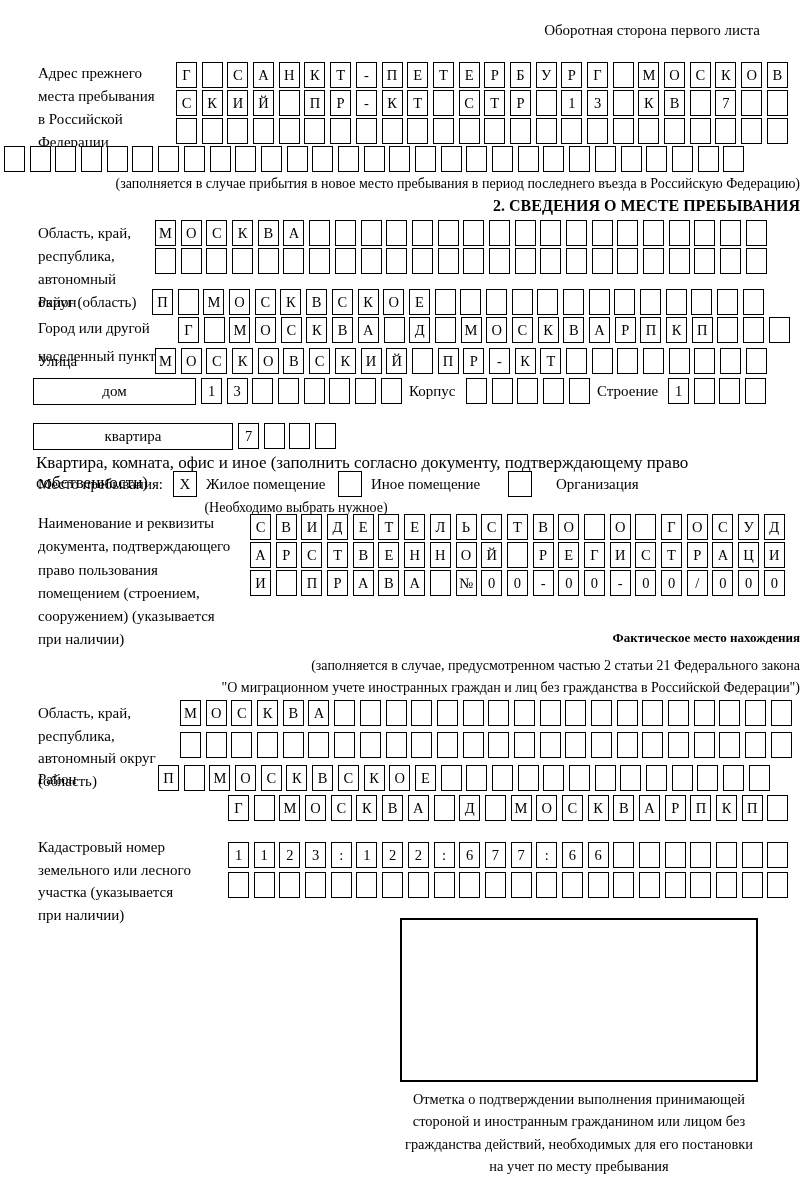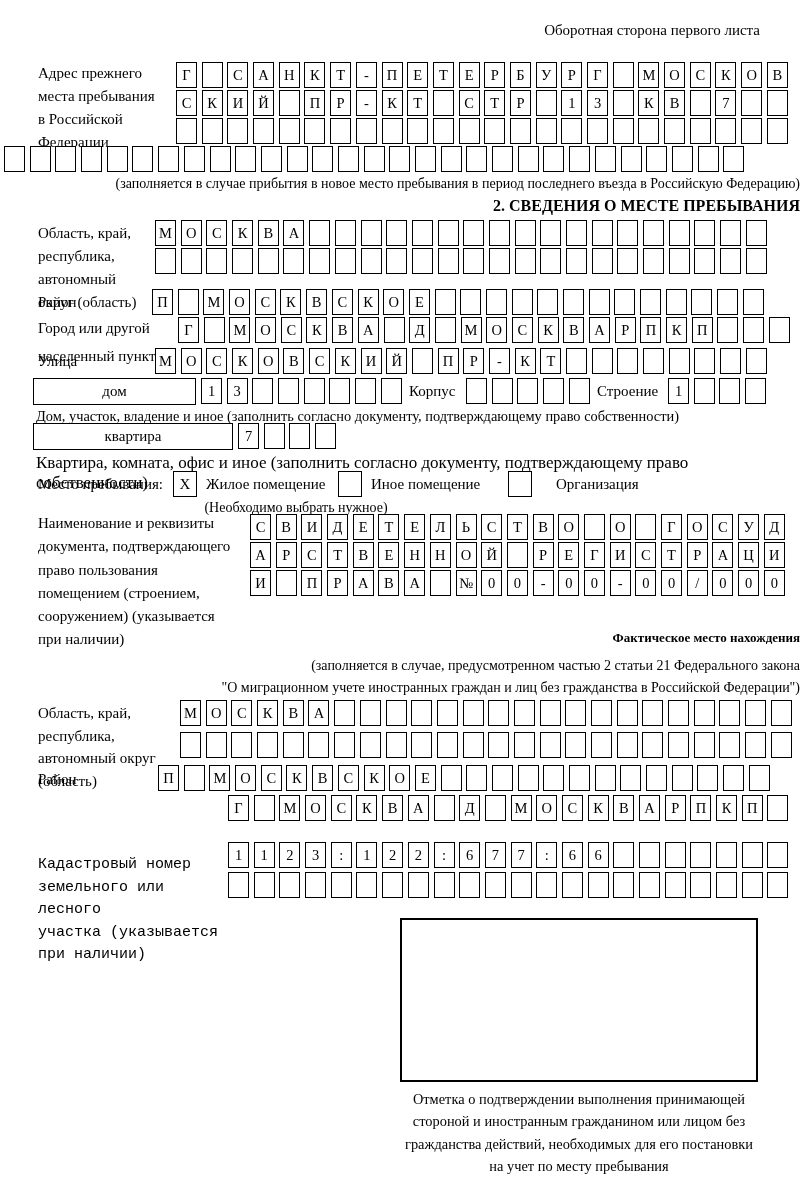--- a/index.html
+++ b/index.html
@@ -314,21 +314,20 @@
       <div class="cell"></div>
       <div class="cell"></div>
     </div>
   <div class="inline-lbl" style="left:597px; top:378px;">Строение</div>
   <div class="cells" style="left:668px; top:378px;">
       <div class="cell">1</div>
       <div class="cell"></div>
       <div class="cell"></div>
       <div class="cell"></div>
     </div>
-  <div class="caption" style="left:36px; top:408px; font-size:14.4px;">Дом, участок, владение и иное (заполнить согласно документу, подтверждающему право собственности)</div>
 
   <div class="wbox" style="left:33px; top:423px; width:200px;">квартира</div>
   <div class="cells" style="left:238px; top:423px;">
       <div class="cell">7</div>
       <div class="cell"></div>
       <div class="cell"></div>
       <div class="cell"></div>
     </div>
   <div class="caption" style="left:36px; top:453px; font-size:17px;">Квартира, комната, офис и иное (заполнить согласно документу, подтверждающему право собственности)</div>
 
@@ -524,21 +523,21 @@
       <div class="cell">К</div>
       <div class="cell">В</div>
       <div class="cell">А</div>
       <div class="cell">Р</div>
       <div class="cell">П</div>
       <div class="cell">К</div>
       <div class="cell">П</div>
       <div class="cell"></div>
     </div>
 
-  <div class="lbl" style="left:38px; top:854px; line-height:22.5px; width:190px;font-family:Liberation Mono, monospace;">Кадастровый номер
+  <div class="lbl" style="left:38px; top:836px; line-height:22.5px; width:190px;">Кадастровый номер
 земельного или лесного
 участка (указывается
 при наличии)</div>
   <div class="cells" style="left:228px; top:842px;">
       <div class="cell">1</div>
       <div class="cell">1</div>
       <div class="cell">2</div>
       <div class="cell">3</div>
       <div class="cell">:</div>
       <div class="cell">1</div>

